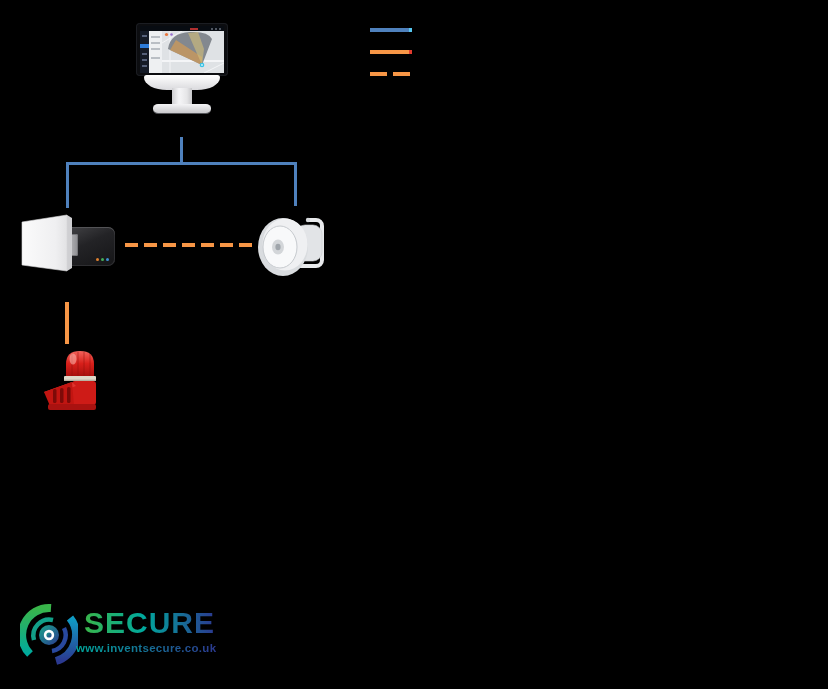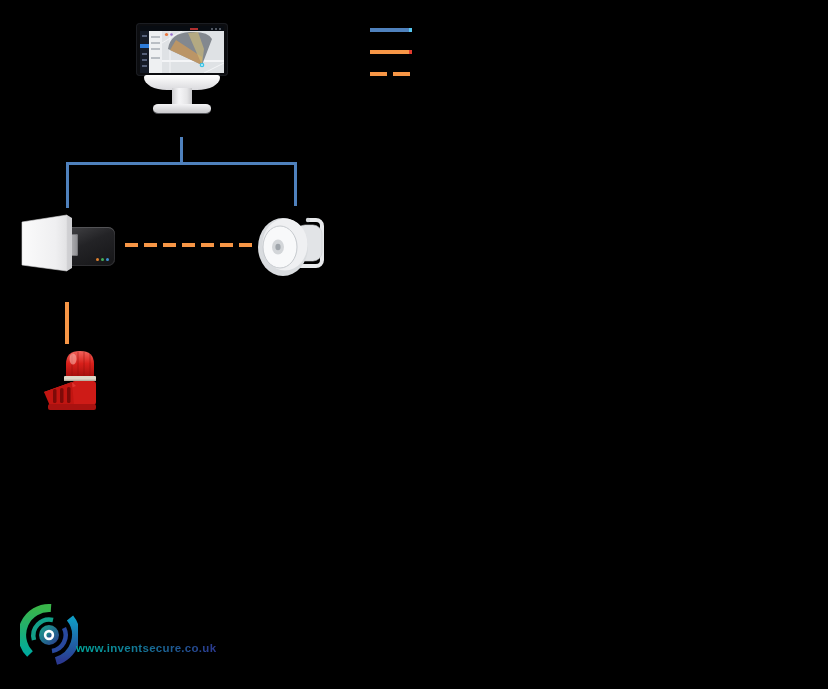--- a/index.html
+++ b/index.html
@@ -206,15 +206,16 @@
       </linearGradient>
     </defs>
     <path d="M31,8 A27,27 0 0 0 10,54" fill="none" stroke="url(#gL)" stroke-width="8"></path>
     <path d="M50,18 A27,27 0 0 1 36,61" fill="none" stroke="url(#gR)" stroke-width="8"></path>
     <path d="M33,20 A16,16 0 0 0 14,40" fill="none" stroke="#12a089" stroke-width="4.5"></path>
     <path d="M44,28 A16,16 0 0 1 32,51" fill="none" stroke="#28489e" stroke-width="4.5"></path>
     <circle cx="29" cy="35" r="10" fill="url(#gC)"></circle>
     <circle cx="29" cy="35" r="5.2" fill="#ffffff"></circle>
     <circle cx="29" cy="35" r="2.6" fill="url(#gC)"></circle>
   </svg>
+  <div class="abs brand-name">SECURE</div>
   <div class="abs brand-url">www.inventsecure.co.uk</div>
 
 </div>
 
 </body></html>

